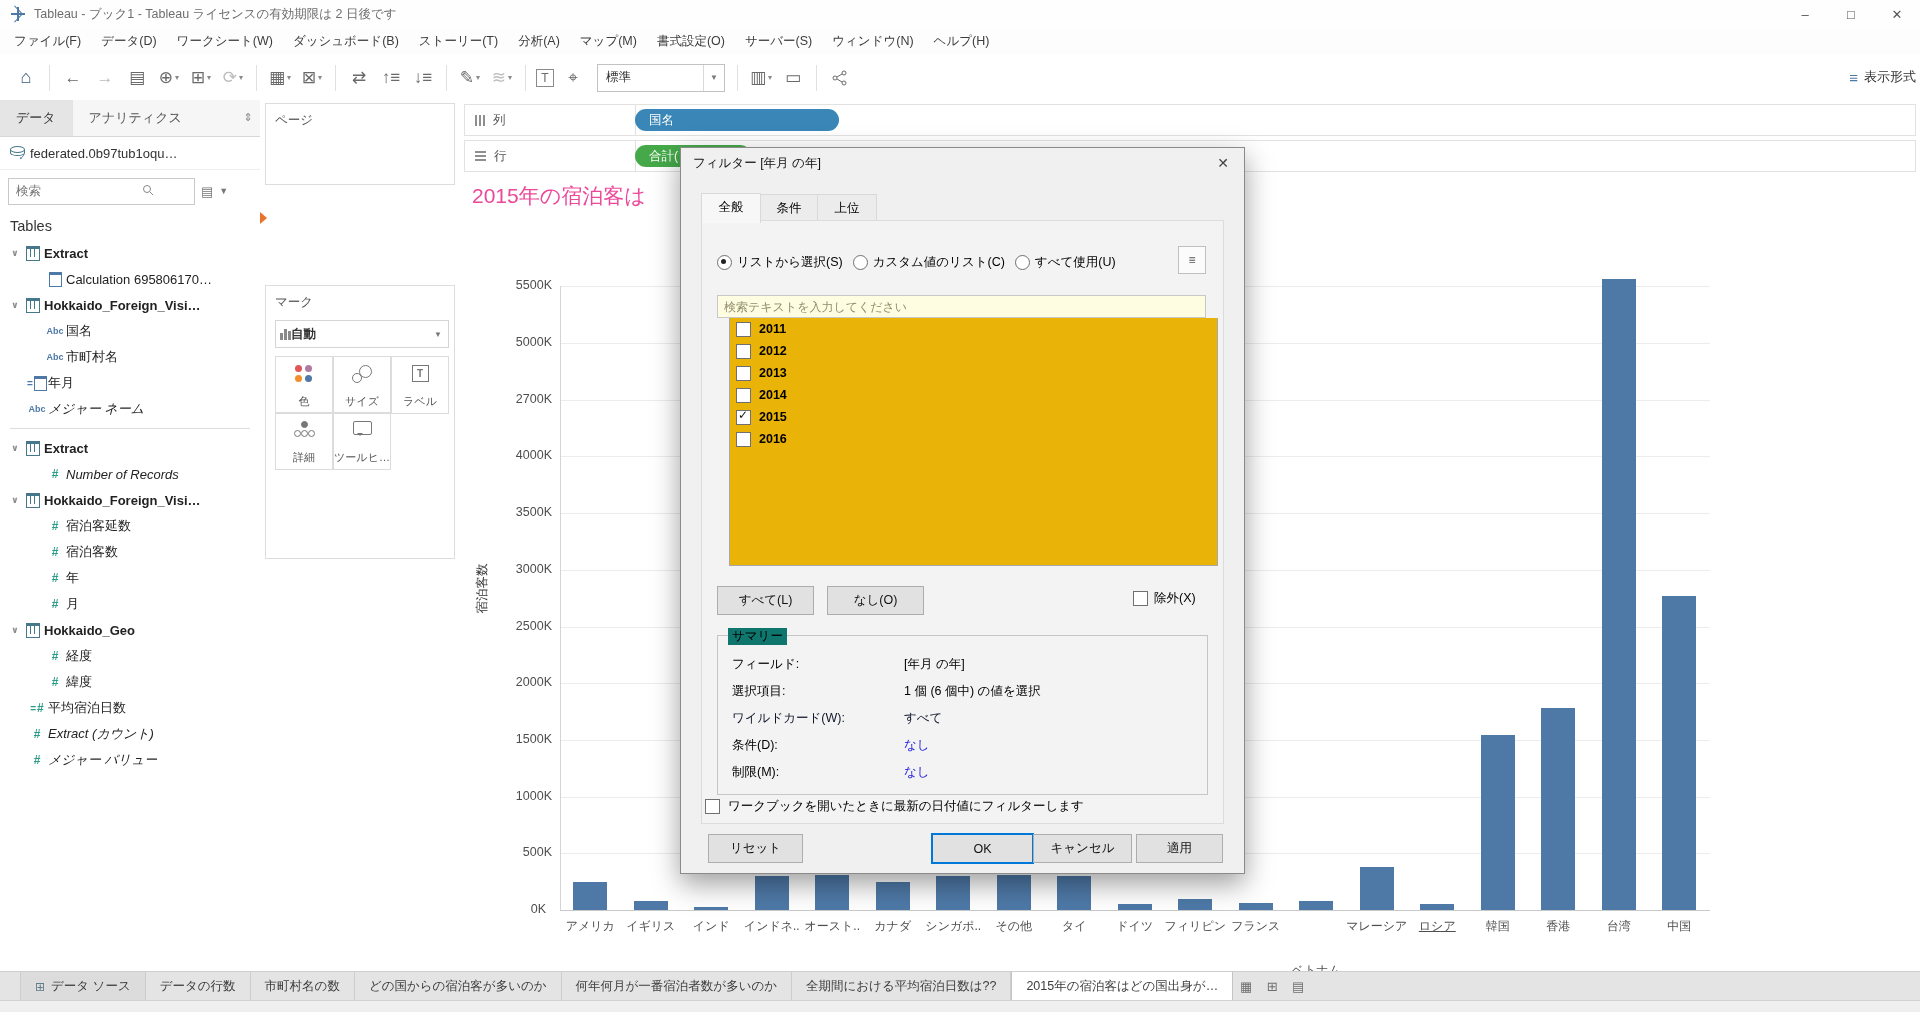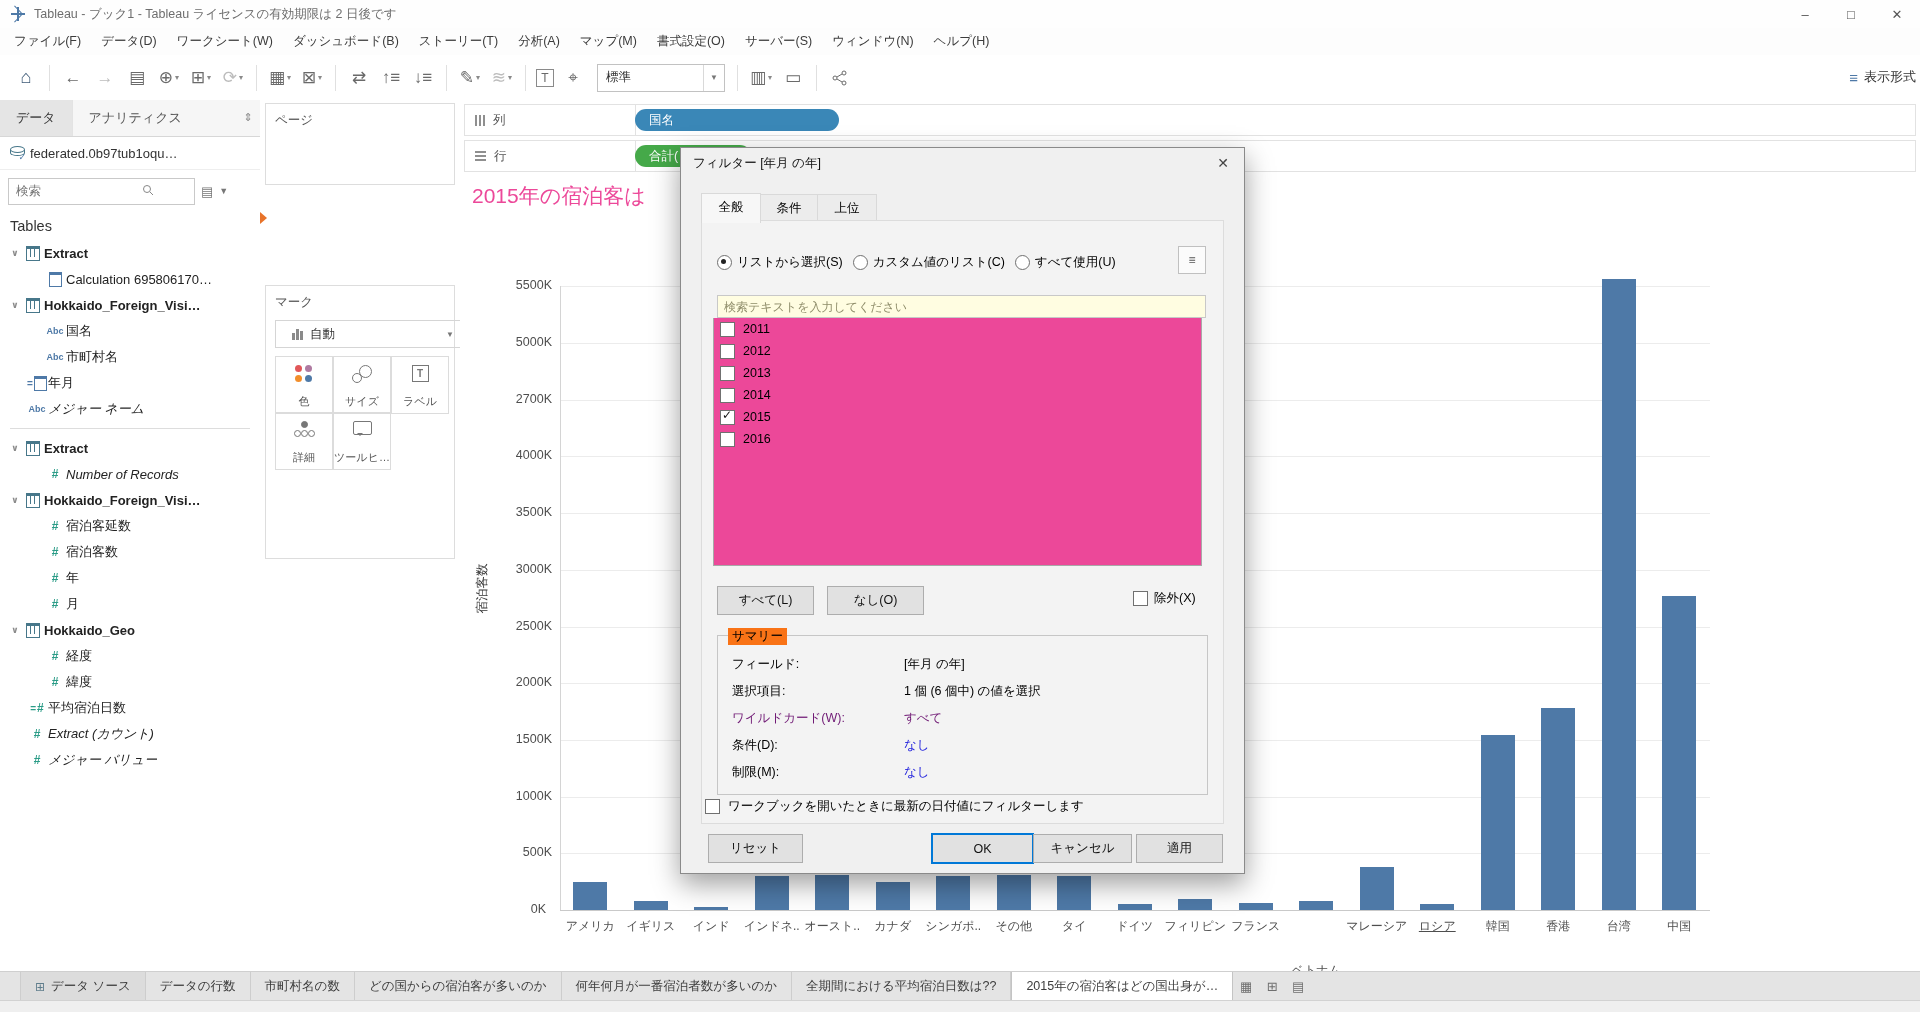--- a/index.html
+++ b/index.html
@@ -59,21 +59,21 @@
   .tbl:before{content:"";position:absolute;left:3px;top:0;width:1px;height:8px;background:#47778a;}
   .tbl:after{content:"";position:absolute;left:7px;top:0;width:1px;height:8px;background:#47778a;}
   .db-ico{width:13px;height:14px;position:relative;}
   .db-ico i{position:absolute;left:0;width:13px;height:5px;border:1px solid #47778a;border-radius:50%;}
   .db-ico .chk{position:absolute;right:-3px;bottom:-2px;color:#4e79a7;font-size:9px;font-weight:bold;}
   
   #cards-col{left:260px;top:100px;width:200px;height:871px;background:#fff;border-right:1px solid #d7d7d7;}
   .card{position:absolute;left:5px;width:188px;border:1px solid #ddd;background:#fff;}
   .card-label{font-size:12.5px;color:#575757;padding:8px 0 0 9px;}
   #filter-indicator{position:absolute;left:0px;top:112px;width:0;height:0;border-top:6px solid transparent;border-bottom:6px solid transparent;border-left:7px solid #e8732a;}
-  #mark-type{position:absolute;left:9px;top:34px;width:168px;height:26px;border:1px solid #d5d5d5;display:flex;align-items:center;gap:7px;padding-left:16px;font-size:12.5px;color:#333;}
+  #mark-type{position:absolute;left:9px;top:34px;width:168px;height:26px;border:1px solid #d5d5d5;display:flex;align-items:center;padding-left:4px;font-size:12.5px;color:#333;font-weight:bold;}
   #mark-type .dd{position:absolute;right:6px;font-size:8px;color:#777;}
   .mini-bars{display:inline-flex;align-items:flex-end;gap:1px;height:12px;}
   .mini-bars i{width:3px;background:#8a8a8a;display:inline-block;}
   .mark-btn{position:absolute;width:56px;height:52px;border:1px solid #dcdcdc;display:flex;flex-direction:column;align-items:center;justify-content:flex-end;padding-bottom:4px;font-size:11px;color:#555;}
   .mark-btn .micon{position:absolute;top:8px;}
   .dots4{width:18px;height:18px;display:grid;grid-template-columns:8px 8px;gap:2px;}
   .dots4 i{width:7px;height:7px;border-radius:50%;}
   .circ2{position:relative;width:20px;height:18px;}
   .circ2 i{position:absolute;border:1.5px solid #777;border-radius:50%;}
   .tbox{width:15px;height:15px;border:1.5px solid #777;font-size:10px;color:#777;display:flex;align-items:center;justify-content:center;font-weight:bold;}
@@ -117,31 +117,31 @@
   .dlg-tab{position:absolute;top:46px;height:27px;width:58px;line-height:26px;text-align:center;background:#ececec;border:1px solid #d9d9d9;font-size:12.5px;}
   .dlg-tab.active{background:#f7f7f7;height:29px;top:45px;z-index:2;border-bottom:none;}
   #dlg-page{position:absolute;left:20px;top:72px;width:521px;height:602px;border:1px solid #dcdcdc;background:#f3f3f3;}
   #dlg-radios{position:absolute;left:36px;top:106px;display:flex;gap:10px;align-items:center;}
   .radio{display:flex;align-items:center;gap:5px;}
   .radio .rg{width:13px;height:13px;border:1px solid #707070;border-radius:50%;background:#fff;position:relative;flex:none;}
   .radio.sel .rg:after{content:"";position:absolute;left:3px;top:3px;width:5px;height:5px;border-radius:50%;background:#222;}
   #dlg-listbtn{position:absolute;left:497px;top:98px;width:26px;height:26px;border:1px solid #c0c0c0;background:#fbfbfb;display:flex;align-items:center;justify-content:center;color:#555;font-size:12px;}
   #dlg-search{position:absolute;left:36px;top:147px;width:489px;height:23px;background:#fffde1;border:1px solid #c8c8c8;box-sizing:border-box;font-size:12px;color:#333;padding:0 6px;outline:none;}
   #dlg-search::placeholder{color:#8f8d6a;}
-  #dlg-list{position:absolute;left:32px;top:170px;width:489px;height:248px;background:#ec4899;border:1px solid #a8a8a8;box-sizing:border-box;border-top:none;}
+  #dlg-list{position:absolute;left:48px;top:170px;width:489px;height:248px;background:#eab308;border:1px solid #a8a8a8;box-sizing:border-box;border-top:none;font-weight:bold;}
   .chk-row{display:flex;align-items:center;gap:8px;height:22px;padding-left:6px;}
   .cb{width:13px;height:13px;border:1px solid #707070;background:#fff;position:relative;flex:none;}
   .cb.checked:after{content:"✓";position:absolute;left:1px;top:-3px;font-size:12px;font-weight:bold;color:#111;}
   .dlg-btn{position:absolute;height:27px;background:#e1e1e1;border:1px solid #adadad;display:flex;align-items:center;justify-content:center;font-size:12.5px;color:#111;}
   #exclude-row{position:absolute;left:452px;top:442px;display:flex;align-items:center;gap:6px;}
   #summary-box{position:absolute;left:36px;top:487px;width:489px;height:158px;border:1px solid #c6c6c6;}
-  #summary-title{position:absolute;left:10px;top:-8px;background:#f97316;padding:0 4px;font-size:12.5px;}
+  #summary-title{position:absolute;left:10px;top:-8px;background:#0f766e;padding:0 4px;font-size:12.5px;}
   .sum-row{position:absolute;left:14px;display:flex;font-size:12.5px;gap:44px;}
   .sum-label{width:128px;flex:none;}
-  .sum-row.disabled{color:#701a75;}
+  .sum-row.disabled{color:#0f172a;}
   .sum-link{color:#2222dd;}
   #latest-row{position:absolute;left:24px;top:650px;display:flex;align-items:center;gap:8px;}
   #dlg-ok{border:2px solid #0078d7;}
 </style>
 </head>
 <body>
 
 <div id="app">
 
   <div id="titlebar" class="abs">

